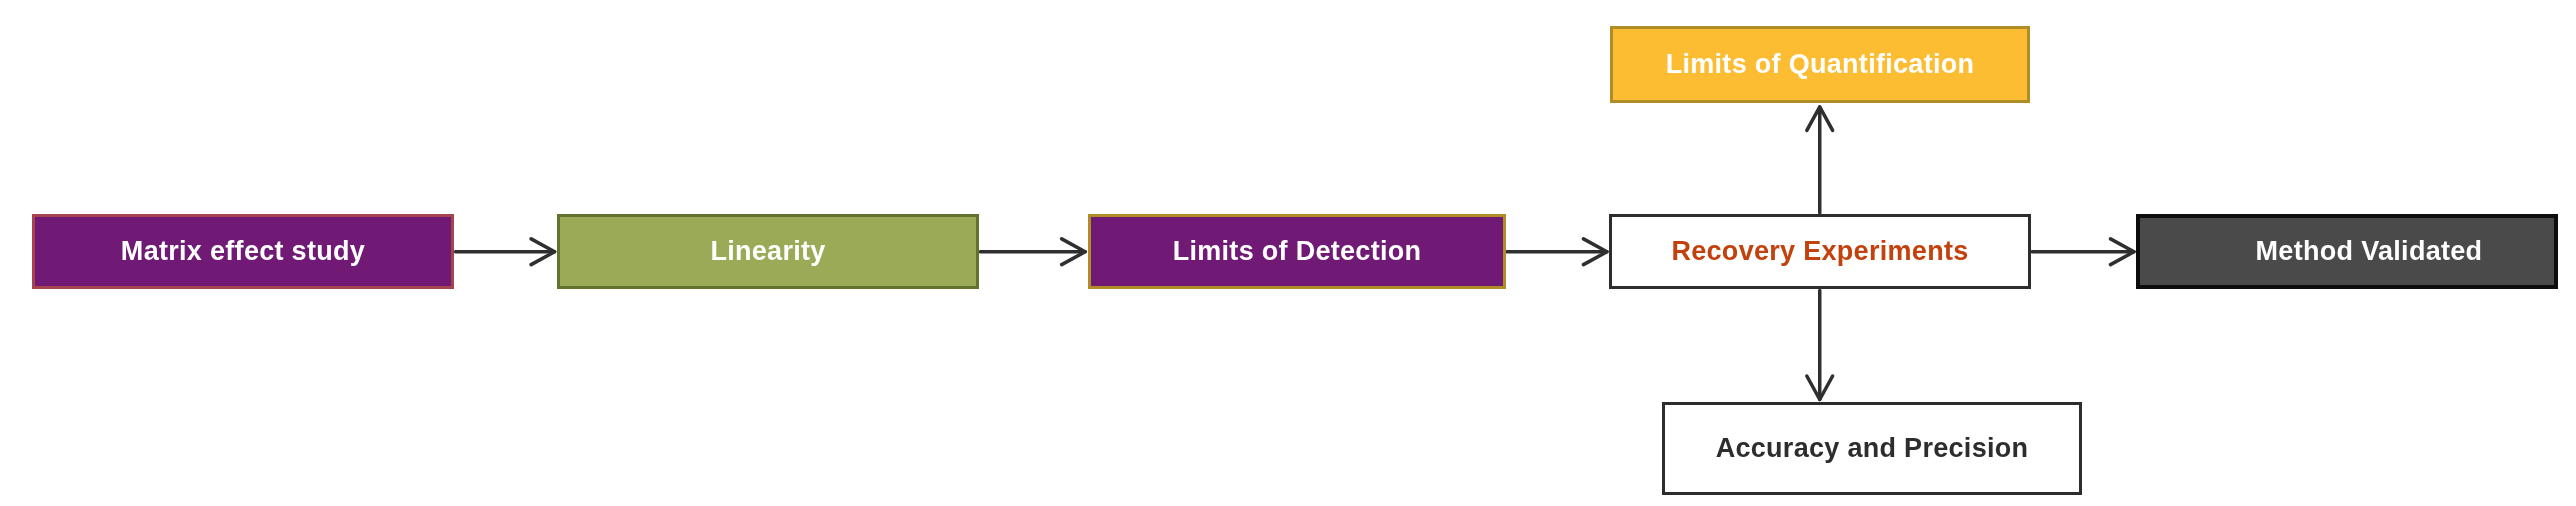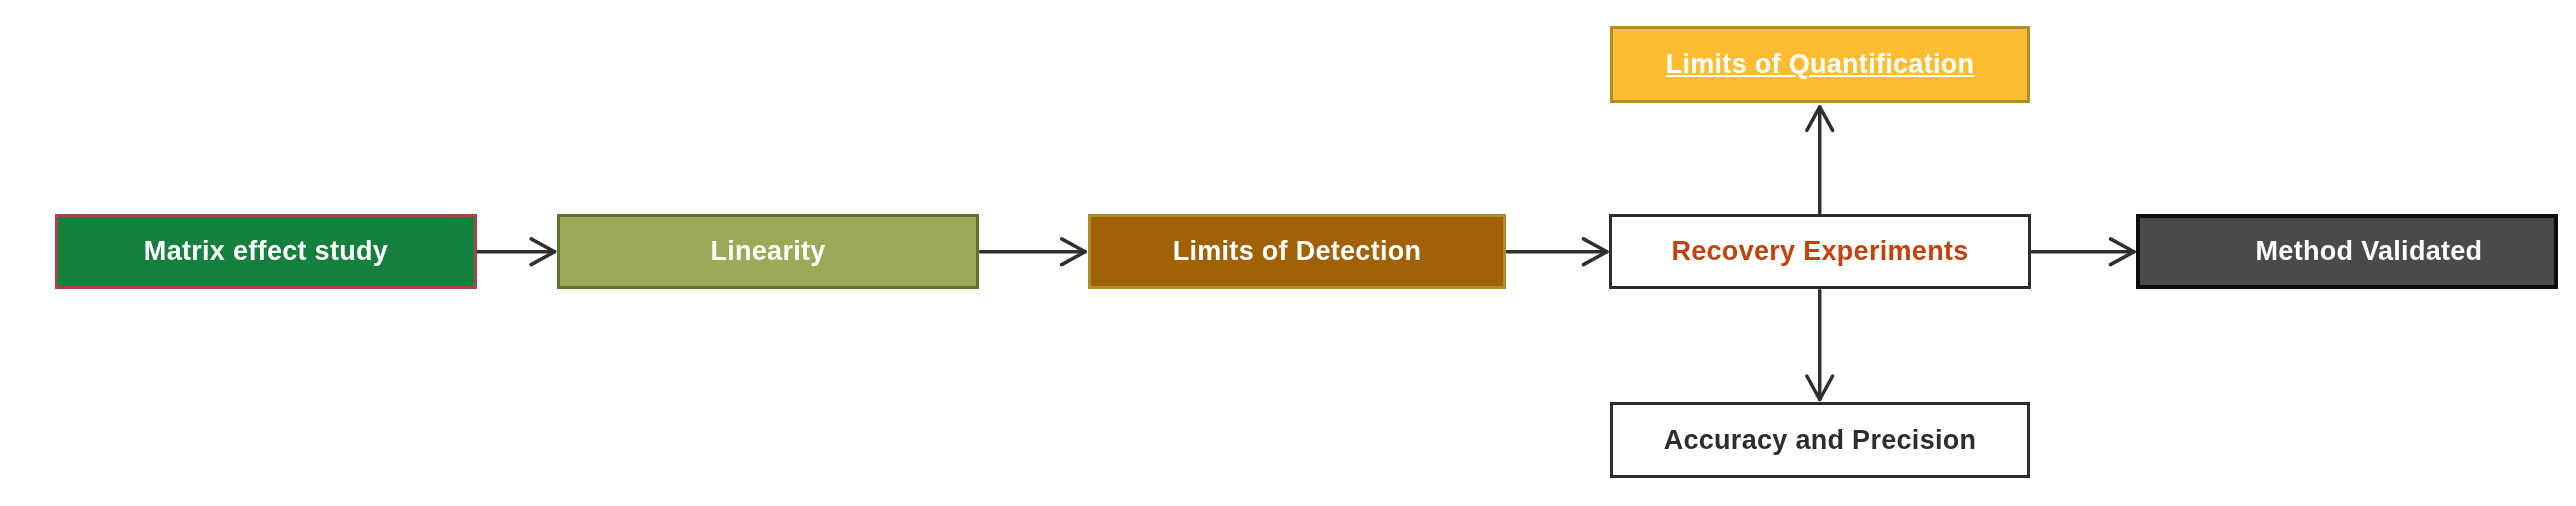--- a/index.html
+++ b/index.html
@@ -36,21 +36,21 @@
     border-style: solid;
     border-width: 3.5px;
   }
   
   .node-matrix    { left:   32px; top: 214px; width: 422px; height: 75px; }
   .node-linearity { left:  557px; top: 214px; width: 422px; height: 75px; text-align: right; }
   .node-lod       { left: 1088px; top: 214px; width: 418px; height: 75px; }
   .node-recovery  { left: 1609px; top: 214px; width: 422px; height: 75px; }
   .node-validated { left: 2136px; top: 214px; width: 422px; height: 75px; border-width: 4.7px; }
   .node-loq       { left: 1610px; top:  26px; width: 420px; height: 77px; }
-  .node-accuracy  { left: 1610px; top: 402px; width: 420px; height: 76px; }
+  .node-accuracy  { left: 1662px; top: 402px; width: 420px; height: 93px; }
   .edge-line {
     fill: none;
     stroke-width: 6px;
     stroke-linecap: round;
   }
 </style>
 </head>
 <body>
 
 <div class="canvas">
@@ -62,41 +62,41 @@
       </marker>
     </defs>
     <line class="edge-line" x1="777" y1="429" x2="946" y2="429" marker-end="url(#openArrow)" style="stroke: rgb(47, 47, 47);"></line>
     <line class="edge-line" x1="1672" y1="429" x2="1851" y2="429" marker-end="url(#openArrow)" style="stroke: rgb(47, 47, 47);"></line>
     <line class="edge-line" x1="2570" y1="429" x2="2741" y2="429" marker-end="url(#openArrow)" style="stroke: rgb(47, 47, 47);"></line>
     <line class="edge-line" x1="3466" y1="429" x2="3640" y2="429" marker-end="url(#openArrow)" style="stroke: rgb(47, 47, 47);"></line>
     <line class="edge-line" x1="3104" y1="363" x2="3104" y2="182" marker-end="url(#openArrow)" style="stroke: rgb(47, 47, 47);"></line>
     <line class="edge-line" x1="3104" y1="495" x2="3104" y2="681" marker-end="url(#openArrow)" style="stroke: rgb(47, 47, 47);"></line>
   </svg>
 
-  <div class="node node-matrix" style="background-color: #15803d; border-color: rgb(165, 67, 79); color: rgb(255, 255, 255); margin-left: 23px;">
+  <div class="node node-matrix" style="background-color: #701a75; border-color: rgb(165, 67, 79); color: rgb(255, 255, 255);">
     <span>Matrix effect study</span>
   </div>
 
   <div class="node node-linearity" style="background-color: rgb(154, 170, 86); border-color: rgb(98, 115, 48); color: rgb(255, 255, 255);">
     <span>Linearity</span>
   </div>
 
-  <div class="node node-lod" style="background-color: #a16207; border-color: rgb(177, 141, 40); color: rgb(255, 255, 255);">
+  <div class="node node-lod" style="background-color: #701a75; border-color: rgb(177, 141, 40); color: rgb(255, 255, 255);">
     <span>Limits of Detection</span>
   </div>
 
   <div class="node node-recovery" style="background-color: rgb(255, 255, 255); border-color: rgb(45, 45, 45); color: #c2410c;">
     <span>Recovery Experiments</span>
   </div>
 
   <div class="node node-validated" style="background-color: rgb(75, 74, 75); border-color: rgb(13, 13, 13); color: rgb(255, 255, 255); padding-left: 44px;">
     <span>Method Validated</span>
   </div>
 
-  <div class="node node-loq" style="background-color: rgb(253, 189, 51); border-color: rgb(177, 141, 40); color: rgb(255, 255, 255); text-decoration: underline;">
+  <div class="node node-loq" style="background-color: rgb(253, 189, 51); border-color: rgb(177, 141, 40); color: rgb(255, 255, 255);">
     <span>Limits of Quantification</span>
   </div>
 
   <div class="node node-accuracy" style="background-color: rgb(255, 255, 255); border-color: rgb(45, 45, 45); color: rgb(45, 45, 45);">
     <span>Accuracy and Precision</span>
   </div>
 
 </div>
 
 

